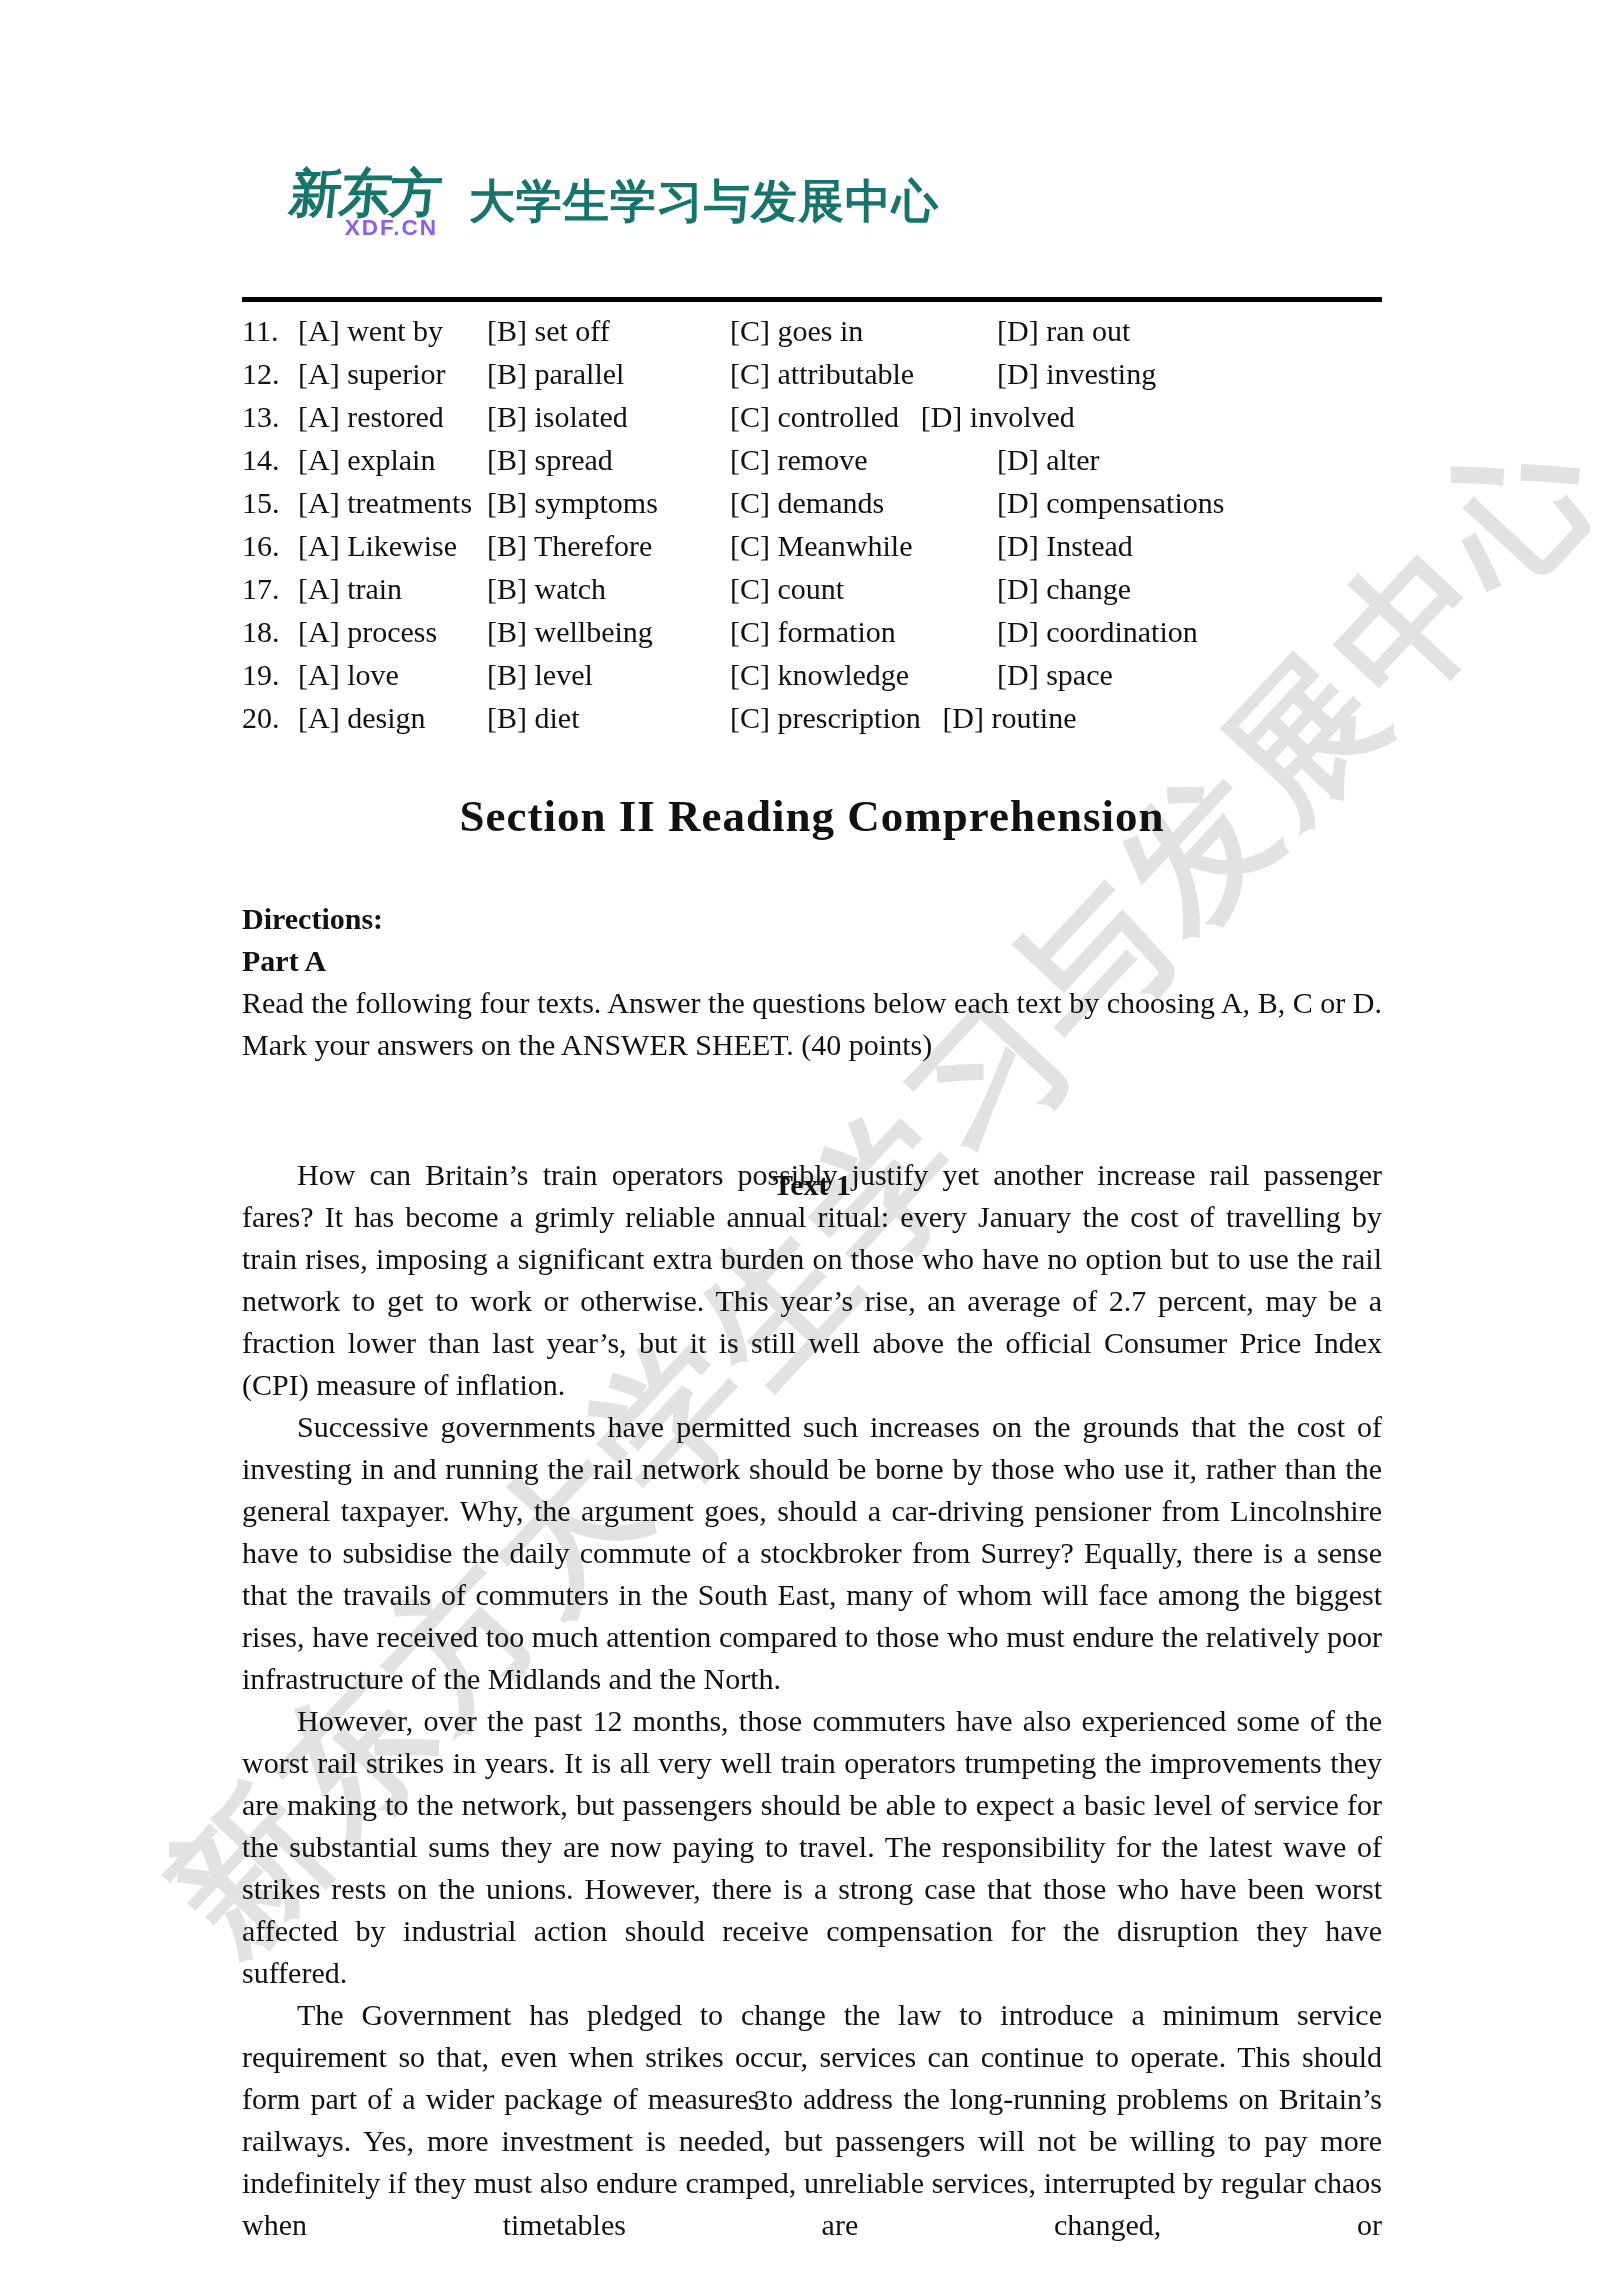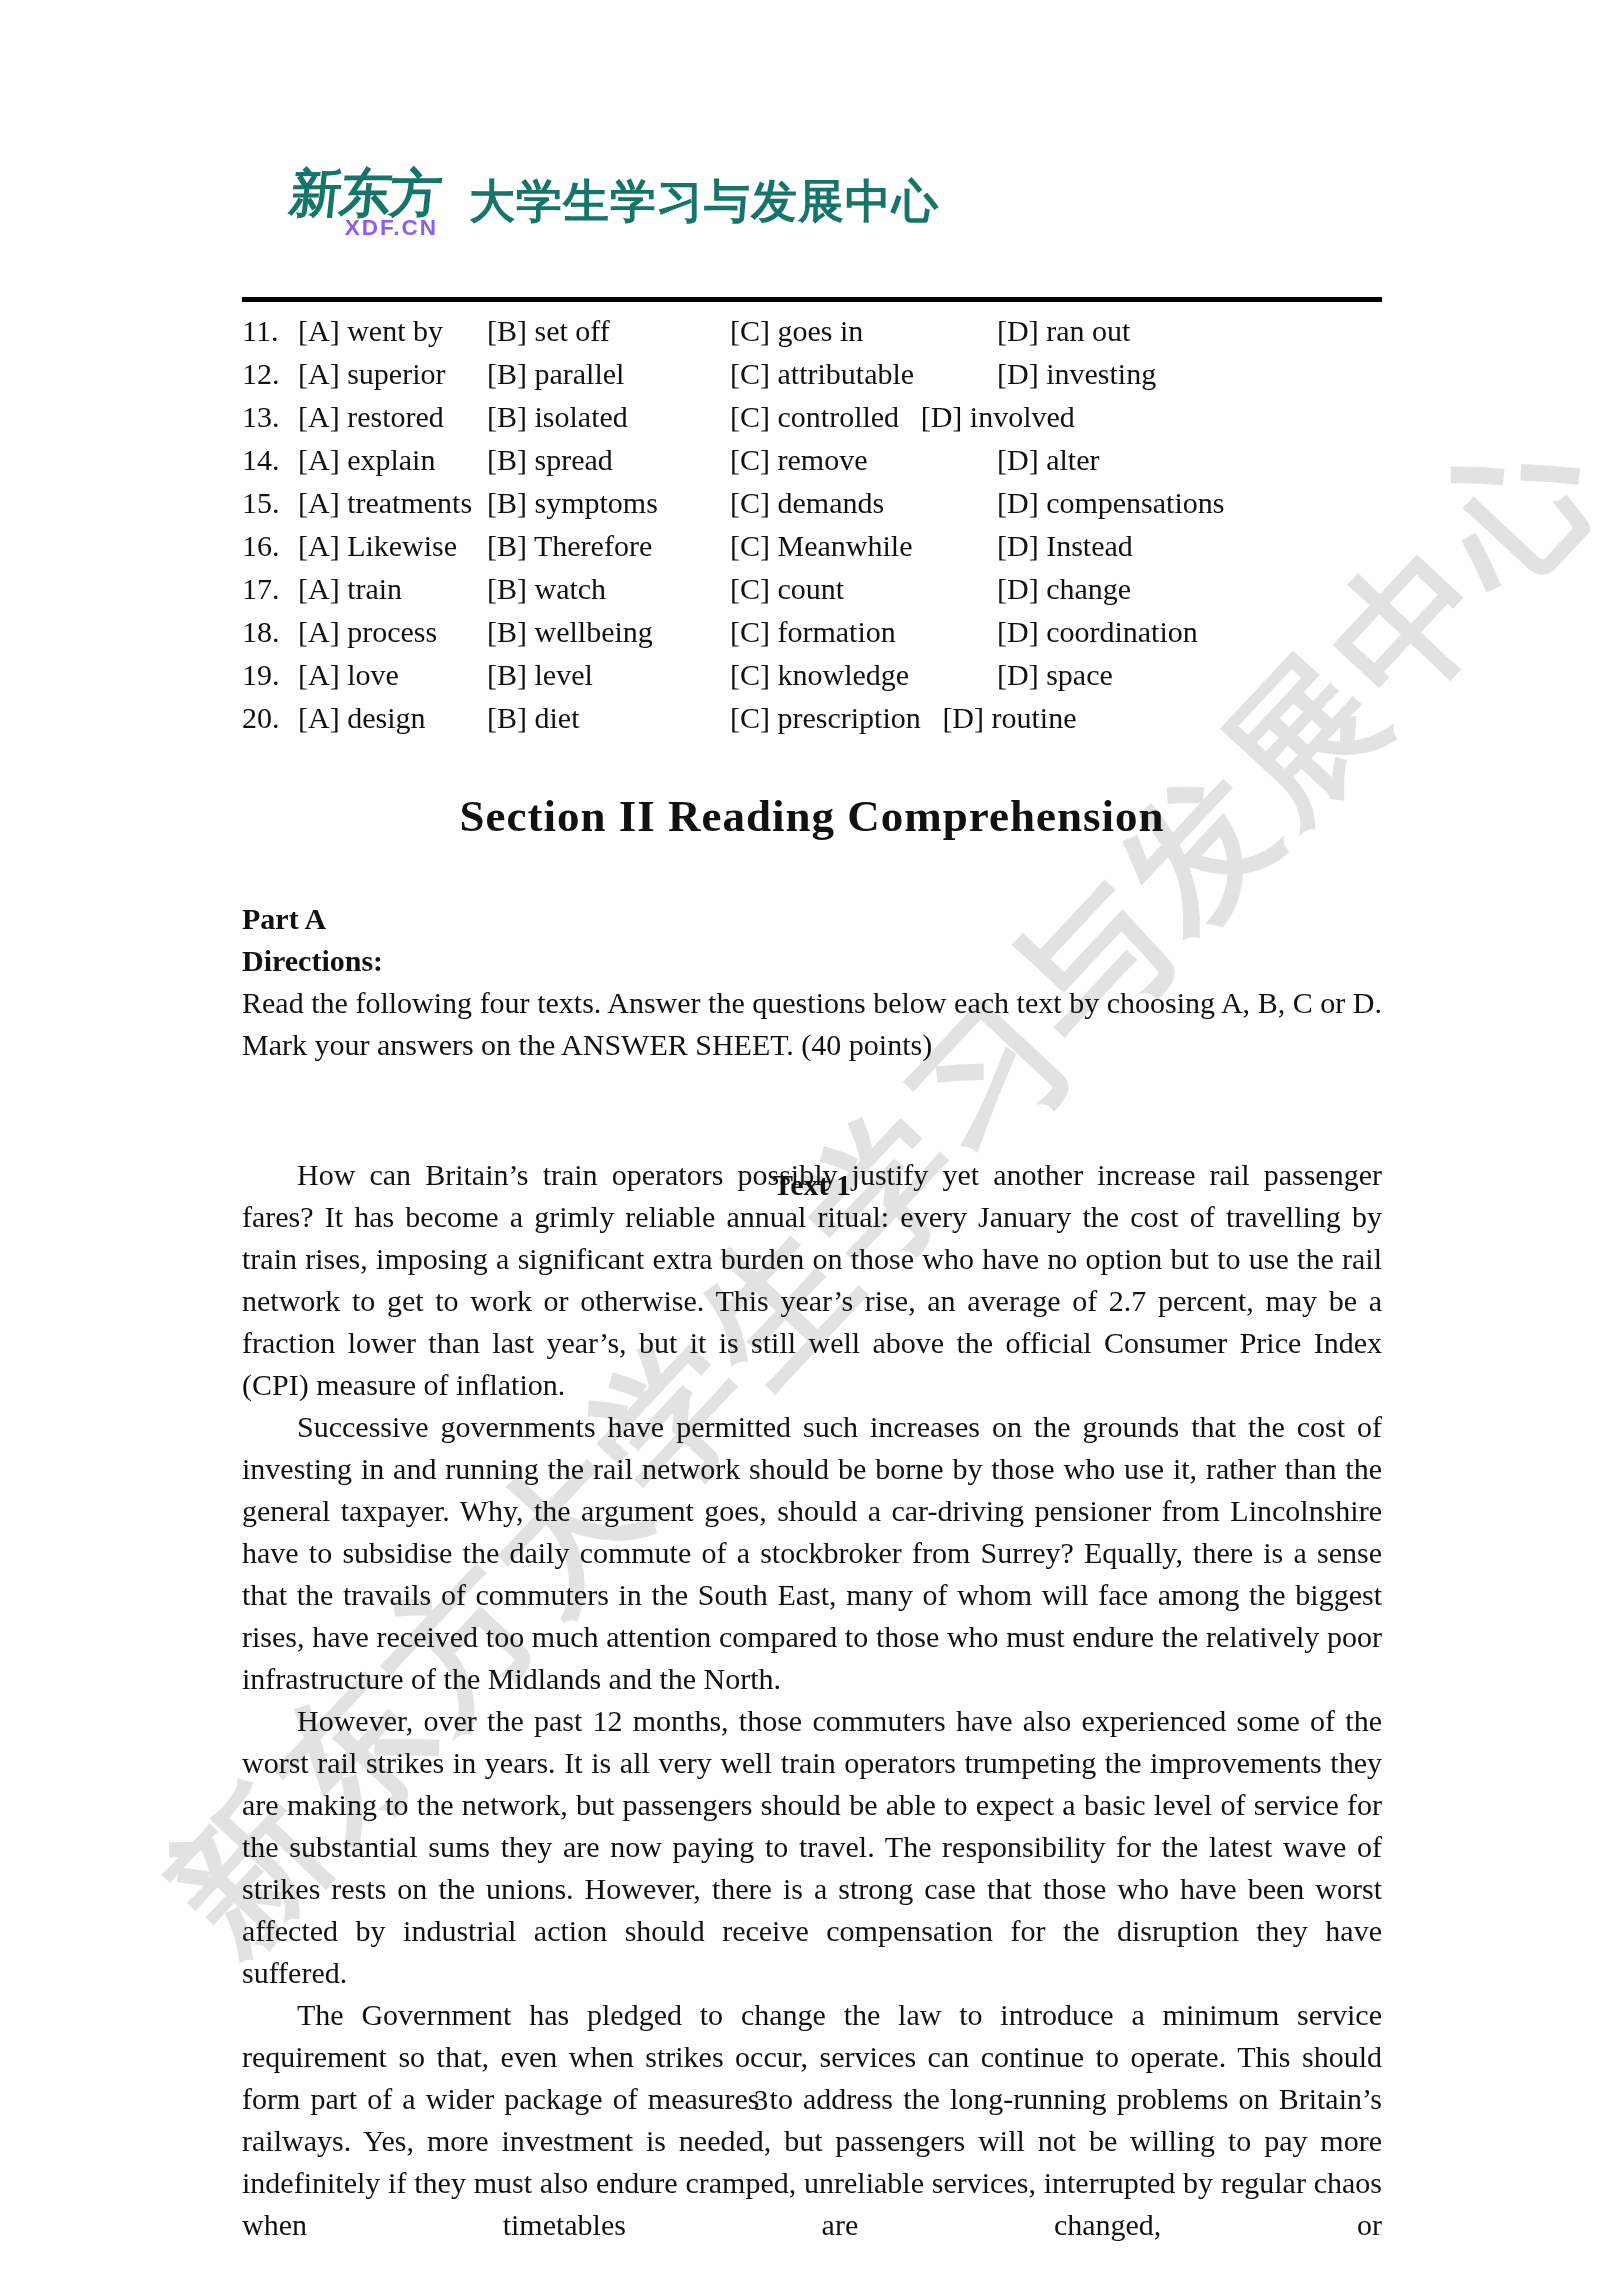--- a/index.html
+++ b/index.html
@@ -188,22 +188,22 @@
         <span class="qa">[A] design</span>
         <span class="qb">[B] diet</span>
         <span class="qc">[C] prescription</span>
         <span class="qd">[D] routine</span>
       </div>
     </div>
 
     <div class="section-title">Section II Reading Comprehension</div>
 
     <div class="intro">
+      <div class="b">Directions:</div>
       <div class="b">Part A</div>
-      <div class="b">Directions:</div>
       <p>Read the following four texts. Answer the questions below each text by choosing A, B, C or D. Mark your answers on the ANSWER SHEET. (40 points)</p>
     </div>
 
     <div class="text1-heading">Text 1</div>
 
     <div class="paragraphs">
       <p>How can Britain’s train operators possibly justify yet another increase rail passenger fares? It has become a grimly reliable annual ritual: every January the cost of travelling by train rises, imposing a significant extra burden on those who have no option but to use the rail network to get to work or otherwise. This year’s rise, an average of 2.7 percent, may be a fraction lower than last year’s, but it is still well above the official Consumer Price Index (CPI) measure of inflation.</p>
       <p>Successive governments have permitted such increases on the grounds that the cost of investing in and running the rail network should be borne by those who use it, rather than the general taxpayer. Why, the argument goes, should a car-driving pensioner from Lincolnshire have to subsidise the daily commute of a stockbroker from Surrey? Equally, there is a sense that the travails of commuters in the South East, many of whom will face among the biggest rises, have received too much attention compared to those who must endure the relatively poor infrastructure of the Midlands and the North.</p>
       <p>However, over the past 12 months, those commuters have also experienced some of the worst rail strikes in years. It is all very well train operators trumpeting the improvements they are making to the network, but passengers should be able to expect a basic level of service for the substantial sums they are now paying to travel. The responsibility for the latest wave of strikes rests on the unions. However, there is a strong case that those who have been worst affected by industrial action should receive compensation for the disruption they have suffered.</p>
       <p class="cont">The Government has pledged to change the law to introduce a minimum service requirement so that, even when strikes occur, services can continue to operate. This should form part of a wider package of measures to address the long-running problems on Britain’s railways. Yes, more investment is needed, but passengers will not be willing to pay more indefinitely if they must also endure cramped, unreliable services, interrupted by regular chaos when timetables are changed, or</p>

